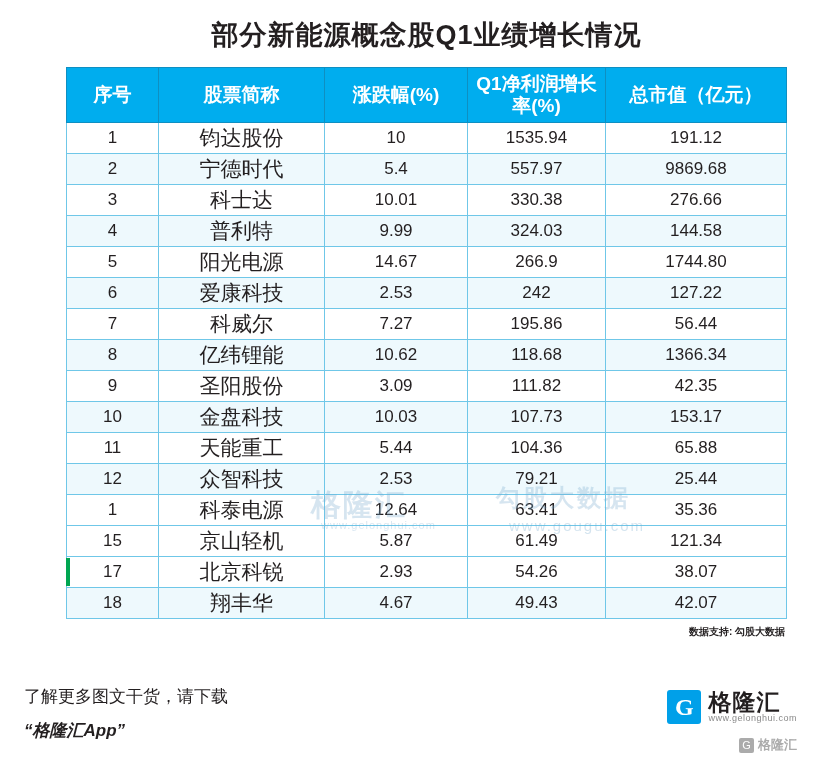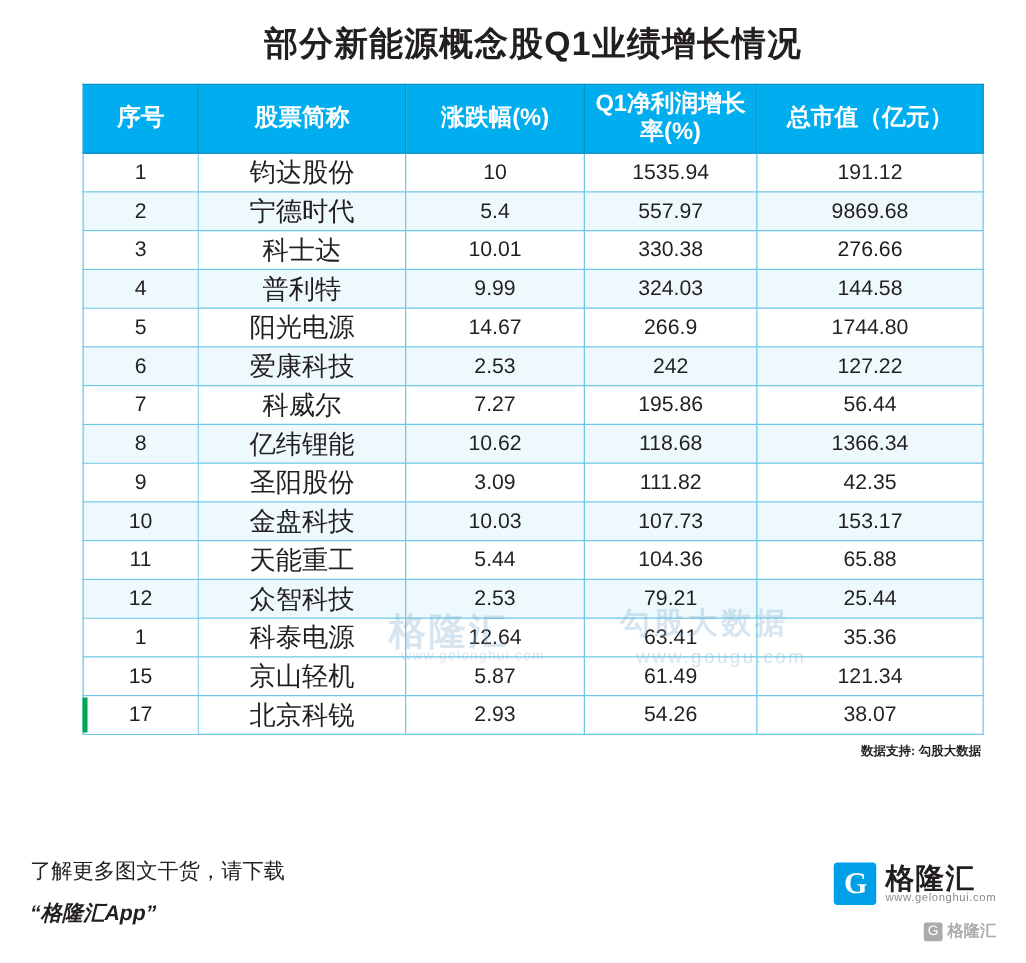--- a/index.html
+++ b/index.html
@@ -348,20 +348,27 @@
             <td><span>61.49</span></td>
             <td><span>121.34</span></td>
           </tr>
           <tr class="odd">
             <td class="marker-cell"><span class="row-marker" style="background: rgb(0, 166, 81);"></span><span>17</span></td>
             <td class="name"><span>北京科锐</span></td>
             <td><span>2.93</span></td>
             <td><span>54.26</span></td>
             <td><span>38.07</span></td>
           </tr>
+          <tr class="even">
+            <td class="marker-cell"><span>18</span></td>
+            <td class="name"><span>翔丰华</span></td>
+            <td><span>4.67</span></td>
+            <td><span>49.43</span></td>
+            <td><span>42.07</span></td>
+          </tr>
         </tbody>
     </table>
   </div>
 
   <div class="source">数据支持: 勾股大数据</div>
 
   <div class="footer">
     <div class="line1">了解更多图文干货，请下载</div>
     <div class="line2">“格隆汇App”</div>
   </div>

